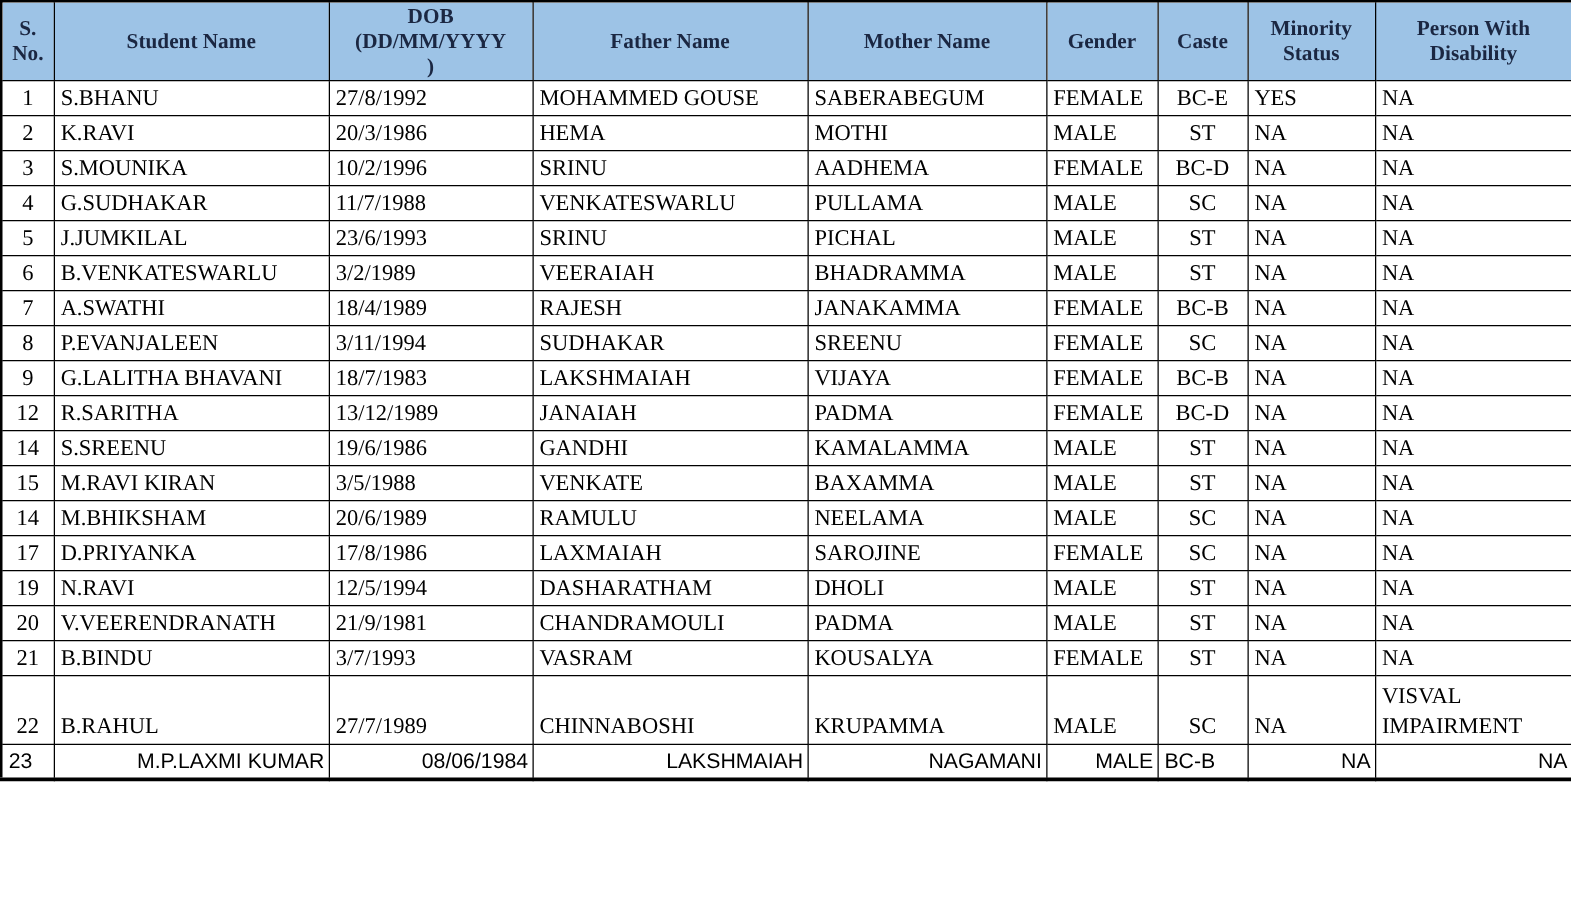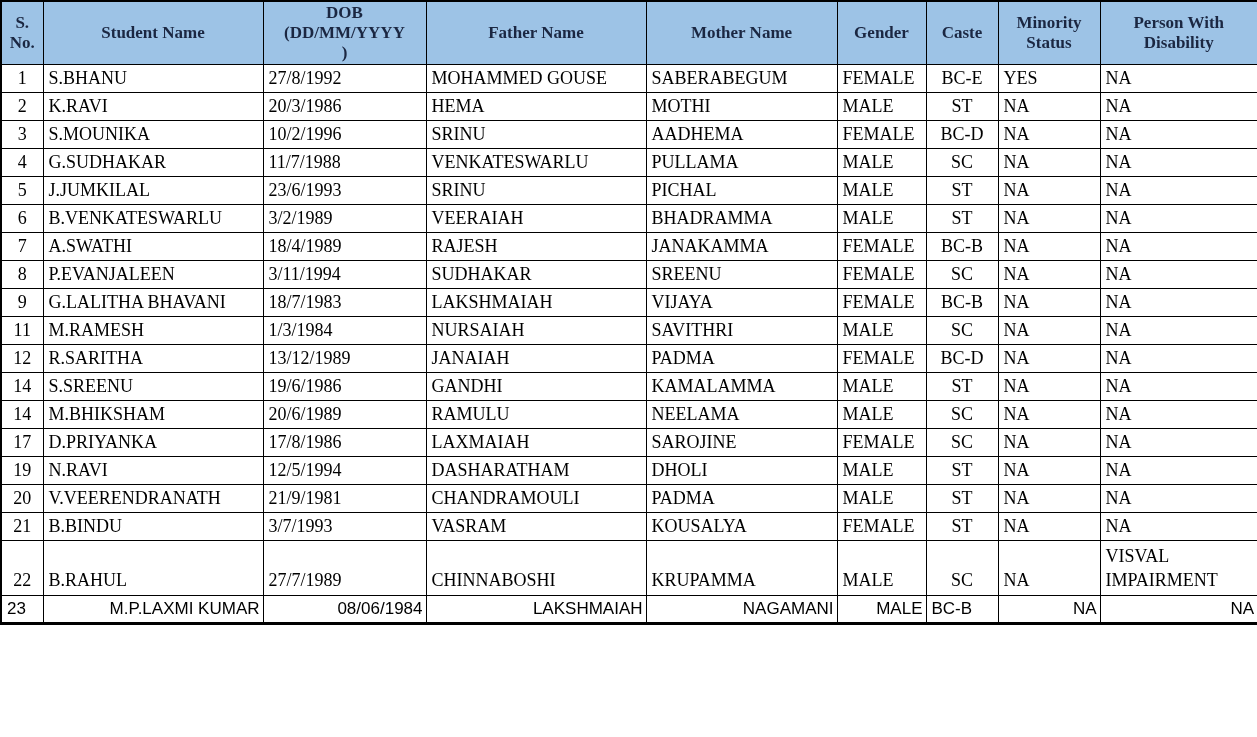--- a/index.html
+++ b/index.html
@@ -207,47 +207,47 @@
           <td>G.LALITHA BHAVANI</td>
           <td>18/7/1983</td>
           <td>LAKSHMAIAH</td>
           <td>VIJAYA</td>
           <td>FEMALE</td>
           <td class="align-center">BC-B</td>
           <td>NA</td>
           <td>NA</td>
         </tr>
         <tr>
-          <td class="align-center">11</td>
-          <td>M.RAMESH</td>
-          <td>1/3/1984</td>
-          <td>NURSAIAH</td>
-          <td>SAVITHRI</td>
-          <td>MALE</td>
-          <td class="align-center">SC</td>
-          <td>NA</td>
-          <td>NA</td>
-        </tr>
-        <tr>
           <td class="align-center">12</td>
           <td>R.SARITHA</td>
           <td>13/12/1989</td>
           <td>JANAIAH</td>
           <td>PADMA</td>
           <td>FEMALE</td>
           <td class="align-center">BC-D</td>
           <td>NA</td>
           <td>NA</td>
         </tr>
         <tr>
           <td class="align-center">14</td>
           <td>S.SREENU</td>
           <td>19/6/1986</td>
           <td>GANDHI</td>
           <td>KAMALAMMA</td>
+          <td>MALE</td>
+          <td class="align-center">ST</td>
+          <td>NA</td>
+          <td>NA</td>
+        </tr>
+        <tr>
+          <td class="align-center">15</td>
+          <td>M.RAVI KIRAN</td>
+          <td>3/5/1988</td>
+          <td>VENKATE</td>
+          <td>BAXAMMA</td>
           <td>MALE</td>
           <td class="align-center">ST</td>
           <td>NA</td>
           <td>NA</td>
         </tr>
         <tr>
           <td class="align-center">14</td>
           <td>M.BHIKSHAM</td>
           <td>20/6/1989</td>
           <td>RAMULU</td>

